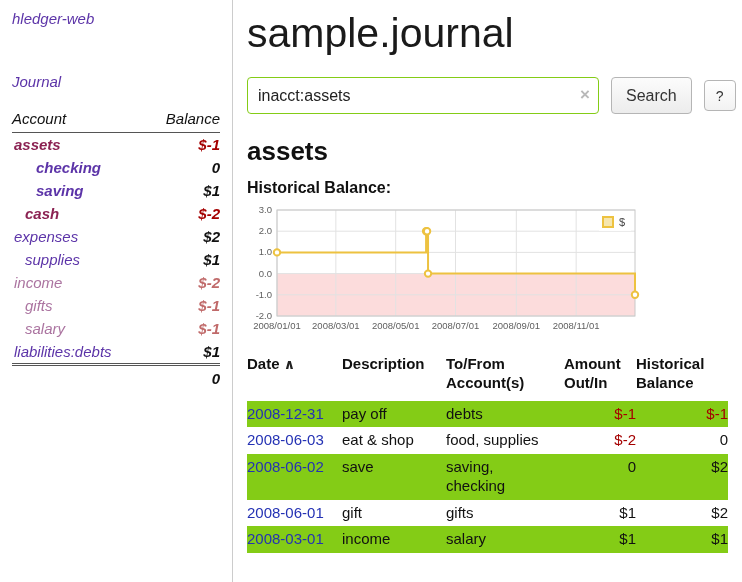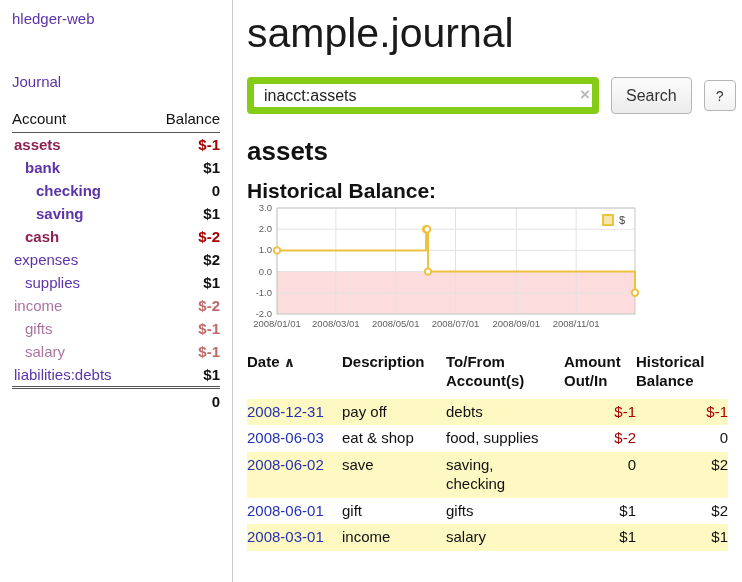--- a/index.html
+++ b/index.html
@@ -10,20 +10,21 @@
     font-family:"Liberation Sans","DejaVu Sans",sans-serif;
     font-size:15px;
   }
   .app { display:flex; width:742px; height:582px; }
 
   
   .sidebar {
     width:233px; min-width:233px; height:100%;
     border-right:1px solid #ccc;
     padding:10px 12px 0 12px;
+    font-style:italic;
   }
   .brand { font-size:15px; color:#5c34a8; margin-bottom:46px; cursor:pointer; }
   .journal-link { font-size:15px; color:#5c34a8; margin-bottom:20px; cursor:pointer; }
   table.accounts { border-collapse:collapse; width:100%; font-size:15px; }
   .accounts th { font-weight:normal; text-align:left; padding:0 0 5px 0; border-bottom:1px solid #555; color:#111; }
   .accounts th.hb { text-align:right; }
   .accounts td { padding:3px 0; white-space:nowrap; }
   .accounts td.bal { text-align:right; font-weight:bold; }
   .bal-neg { color:#a40000; }
   .bal-negpale { color:#c06a6a; }
@@ -34,44 +35,44 @@
   .name-visited { color:#ab74a0; }
   .b { font-weight:bold; }
   .accounts tfoot td { border-top:3px double #555; font-weight:bold; text-align:right; padding:4px 0; }
 
   
   main { flex:1; padding:6px 8px 0 14px; }
   h1 { font-size:41px; font-weight:normal; margin:4px 0 20px 0; color:#1a1a1a; }
   .search-row { display:flex; align-items:center; margin-bottom:22px; }
   .search-box { position:relative; width:352px; margin-right:12px; }
   .search-input {
-    width:100%; height:37px; border:7px solid #84cc16; border-radius:4px;
+    width:100%; height:37px; border:1px solid #84cc16; border-radius:4px;
     padding:0 32px 0 10px; font-size:16px; font-family:inherit; color:#222;
   }
   .clear-x { position:absolute; right:9px; top:8px; color:#b9b9b9; font-size:17px; font-weight:bold; cursor:pointer; }
   .btn {
     height:37px; padding:0 14px; font-size:16px; font-family:inherit; color:#333;
     background:linear-gradient(#fcfcfc,#ececec); border:1px solid #b5b5b5; border-radius:4px; cursor:pointer;
   }
   .btn-help { margin-left:12px; height:31px; padding:0 11px; font-size:14px; background:linear-gradient(#ffffff,#f2f2f2); }
   h2 { font-size:26px; font-weight:bold; margin:0 0 12px 0; color:#111; }
-  .chart-title { font-weight:bold; font-size:21px; }
+  .chart-title { font-weight:bold; font-size:16px; margin-bottom:8px; }
 
   .chart-wrap { width:396px; margin-bottom:17px; }
   #balance-svg { display:block; }
   #balance-svg text.tick { font-size:9.5px; fill:#606060; font-family:"Liberation Sans",sans-serif; }
   #balance-svg text.legend-label { font-size:11px; fill:#444; font-family:"Liberation Sans",sans-serif; }
 
   
   table.register { border-collapse:collapse; font-size:15px; margin-top:20px; width:481px; table-layout:fixed; }
   .register th { font-weight:bold; vertical-align:top; text-align:left; padding:0 12px 8px 0; line-height:1.25; }
   .register th.r { padding-right:0; }
   .register td { vertical-align:top; padding:4px 12px 4px 0; line-height:1.25; }
   .register td.r { text-align:right; padding-right:0; }
-  .register tr.shade { background:#fef9c3; }
+  .register tr.shade { background:#84cc16; }
   .register td.date { color:#2432b4; cursor:pointer; white-space:nowrap; }
   .register .neg { color:#a40000; }
   .sort { font-weight:bold; font-size:14px; color:#222; }
 </style>
 </head>
 <body>
 
 <div class="app">
 
   <aside class="sidebar">
@@ -82,24 +83,20 @@
       <thead>
         <tr>
           <th class="ha">Account</th>
           <th class="hb">Balance</th>
         </tr>
       </thead>
       <tbody id="accounts-body">
           <tr>
             <td class="acct name-sel b" style="padding-left: 2px;">assets</td>
             <td class="bal bal-neg">$-1</td>
-          </tr>
-          <tr>
-            <td class="acct name-link b" style="padding-left: 13px;">bank</td>
-            <td class="bal bal-pos">$1</td>
           </tr>
           <tr>
             <td class="acct name-link b" style="padding-left: 24px;">checking</td>
             <td class="bal bal-pos">0</td>
           </tr>
           <tr>
             <td class="acct name-link b" style="padding-left: 24px;">saving</td>
             <td class="bal bal-pos">$1</td>
           </tr>
           <tr>

